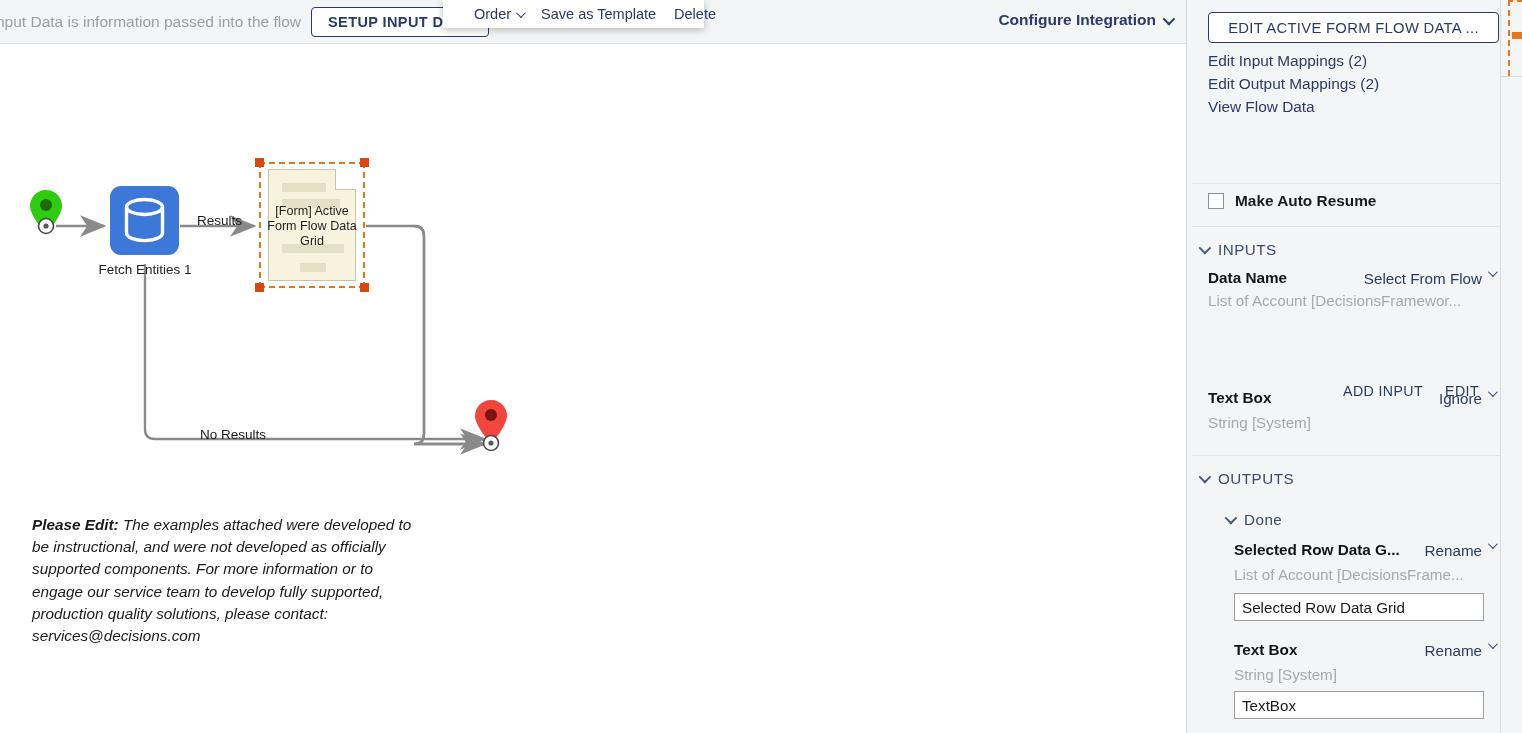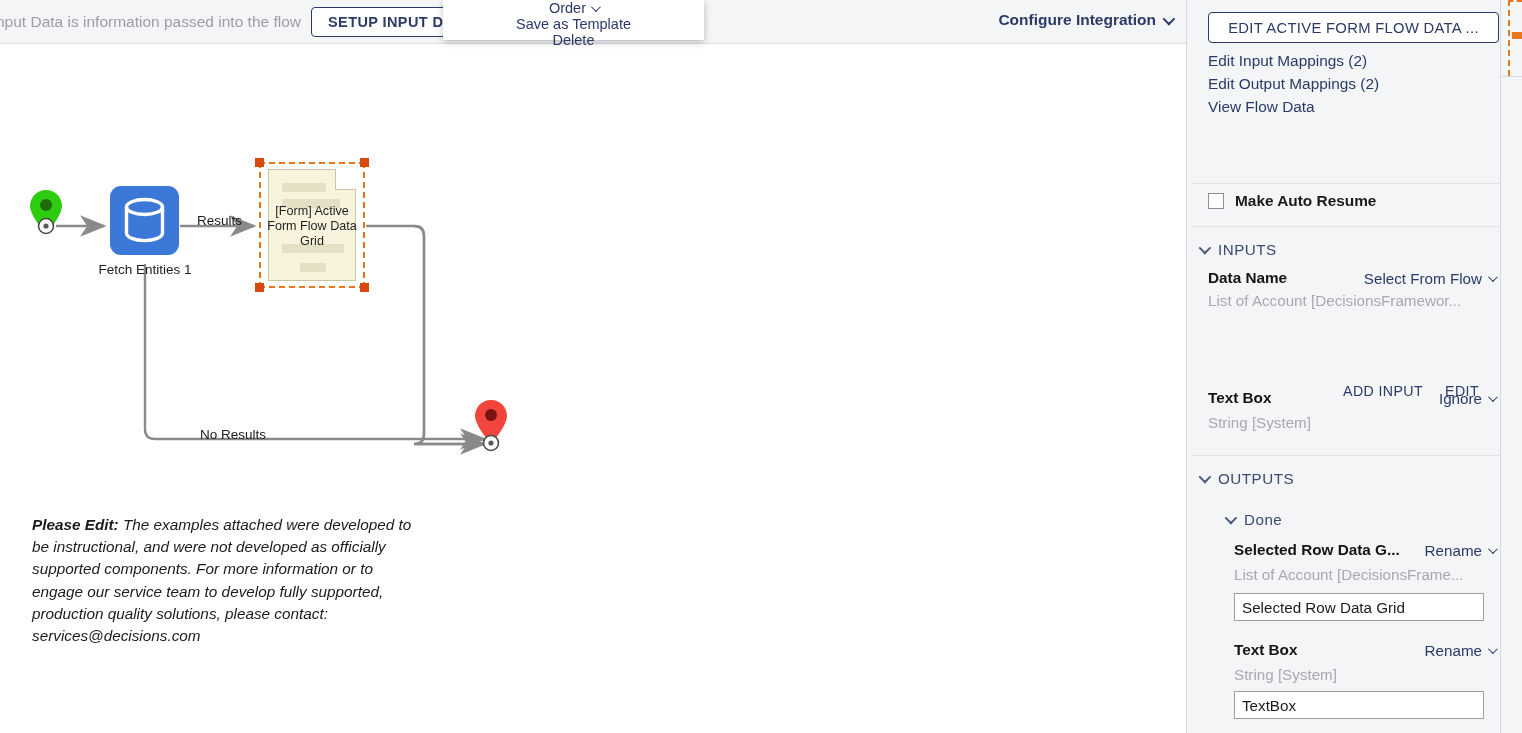--- a/index.html
+++ b/index.html
@@ -71,28 +71,27 @@
     width: 7px; height: 7px;
     border-right-width: 1.6px;
     border-bottom-width: 1.6px;
   }
 
   
   #context-menu {
     position: absolute;
     left: 443px; top: 0;
     width: 261px;
-    height: 40px;
+    height: 28px;
     background: #ffffff;
     box-shadow: 0 2px 7px rgba(0,0,0,.25);
     display: flex;
     align-items: center;
     padding: 0 22px;
     z-index: 30;
-    flex-direction: column;
   }
   #context-menu .cm-item {
     color: #2b3a67;
     font-size: 14.5px;
     padding: 0 9px;
     display: flex;
     align-items: center;
     gap: 5px;
     cursor: pointer;
     white-space: nowrap;
@@ -310,21 +309,20 @@
     font-size: 15.3px;
     font-weight: bold;
     color: #141414;
     overflow: hidden;
     text-overflow: ellipsis;
   }
   .field-action {
     color: #2b3a67;
     font-size: 15.2px;
     display: flex;
-    align-items: center;
     gap: 6px;
     cursor: pointer;
   }
   .field-type {
     position: absolute;
     font-size: 15.2px;
     color: #a6aaae;
     white-space: nowrap;
     overflow: hidden;
   }

